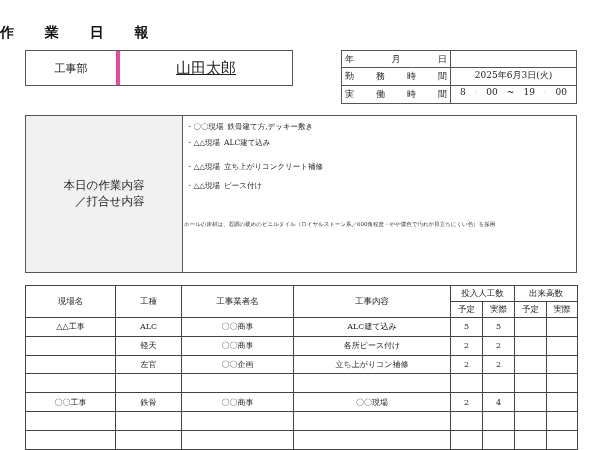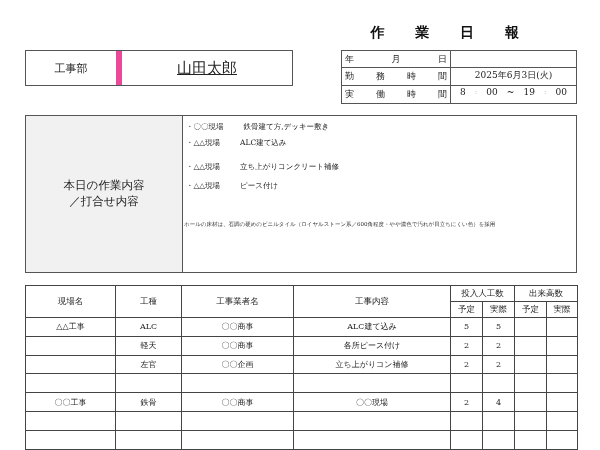--- a/index.html
+++ b/index.html
@@ -1,38 +1,38 @@
 <!DOCTYPE html>
 <html><head>
 <meta charset="utf-8">
 <style>
   html, body { margin: 0; padding: 0; background: #ffffff; }
   body { width: 600px; height: 450px; overflow: hidden; position: relative;
          font-family: "DejaVu Serif", "Liberation Serif", serif; color: #222; }
   .abs { position: absolute; }
-  .title { left: 0; width: 532px; top: 24px; text-align: right; font-family: "DejaVu Sans", sans-serif;
+  .title { left: 0; width: 532px; top: 24px; text-align: left; font-family: "DejaVu Sans", sans-serif;
            font-weight: bold; font-size: 14px; letter-spacing: 13px; color: #111; }
   
   .tl-box { left: 25px; top: 50px; width: 268px; height: 36px; border: 1px solid #555; display: flex; box-sizing: border-box; }
-  .tl-box .lbl { width: 90px; border-right: 6px solid #ec4899; display: flex; align-items: center; justify-content: center; font-size: 11px; }
+  .tl-box .lbl { width: 90px; border-right: 4px solid #ec4899; display: flex; align-items: center; justify-content: center; font-size: 11px; }
   .tl-box .val { flex: 1; display: flex; align-items: center; justify-content: center; font-size: 15px; text-decoration: underline; }
   
   .tr-tbl { left: 341px; top: 50px; width: 236px; height: 54px; border: 1px solid #555; box-sizing: border-box; }
   .tr-row { display: flex; height: 17.3px; border-bottom: 1px solid #555; box-sizing: border-box; font-size: 9px; }
   .tr-row:last-child { border-bottom: none; }
   .tr-row .k { width: 109px; border-right: 1px solid #555; display: flex; justify-content: space-between; align-items: center; padding: 0 3px; box-sizing: border-box; }
   .tr-row .v { flex: 1; display: flex; align-items: center; justify-content: center; margin-top: 24px; }
   .tr-row .v.spread { justify-content: space-between; padding: 0 9px; }
   .sep { color: #bbb; font-size: 7px; }
   
   .mid { left: 25px; top: 115px; width: 552px; height: 158px; border: 1px solid #555; display: flex; box-sizing: border-box; }
-  .mid .mlbl { width: 156px; background: #f1f1f1; border-right: 1px solid #555; display: flex; align-items: center; justify-content: center; text-align: center; font-size: 11.5px; line-height: 1.35; }
+  .mid .mlbl { width: 156px; background: #f1f1f1; border-right: 1px solid #555; display: flex; align-items: center; justify-content: center; text-align: right; font-size: 11.5px; line-height: 1.35; }
   .mid .mcontent { flex: 1; position: relative; font-size: 7.5px; }
   .bullet { position: absolute; left: 3px; white-space: nowrap; }
-  .bullet .site { margin-right: 20px; }
+  .bullet .site { margin-right: 4px; }
   .note { position: absolute; left: 1px; top: 105px; font-size: 5.5px; white-space: nowrap; color: #333; }
   
   .btbl { left: 25px; top: 285px; border-collapse: collapse; table-layout: fixed; }
   .btbl td, .btbl th { border: 1px solid #444; padding: 0; text-align: center; font-weight: normal; font-size: 8px; }
   .btbl th { font-size: 8.5px; font-family: Liberation Mono, monospace; }
   .btbl .r { height: 18.8px; }
 </style>
 </head>
 <body>
 

